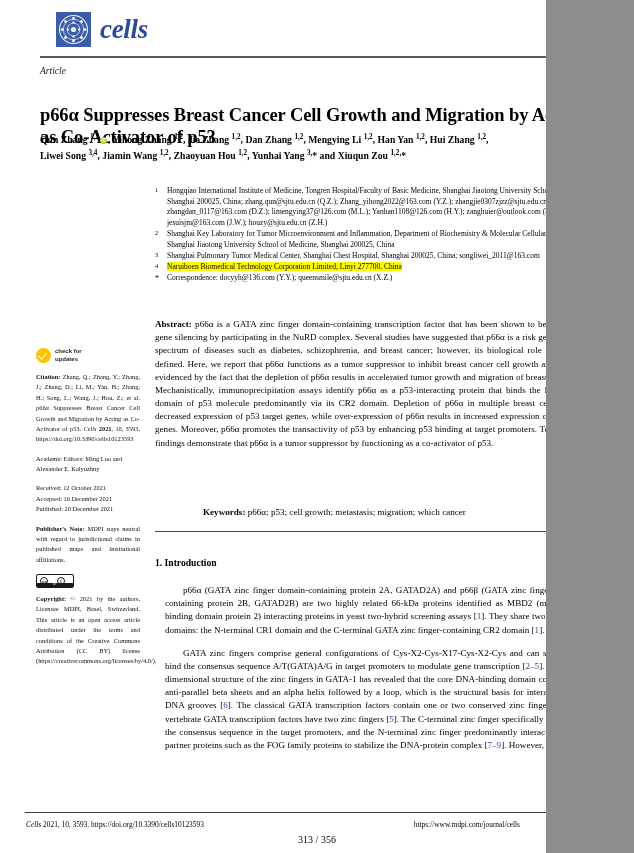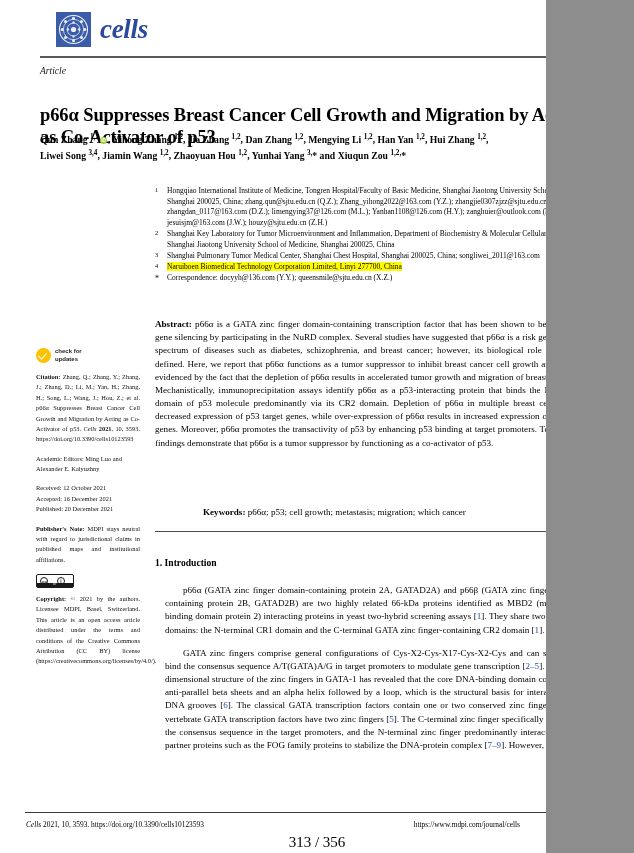--- a/index.html
+++ b/index.html
@@ -311,21 +311,21 @@
     right: 26px;
     top: 820px;
     font-size: 7.4px;
   }
   .page-number {
     position: absolute;
     left: 0;
     top: 834px;
     width: 634px;
     text-align: center;
-    font-size: 15px;
+    font-size: 10px;
   }
 </style>
 </head>
 <body>
 
 <div class="page">
 
   <div class="masthead">
     <div class="journal-logo-wrap">
       <div class="cells-mark">

